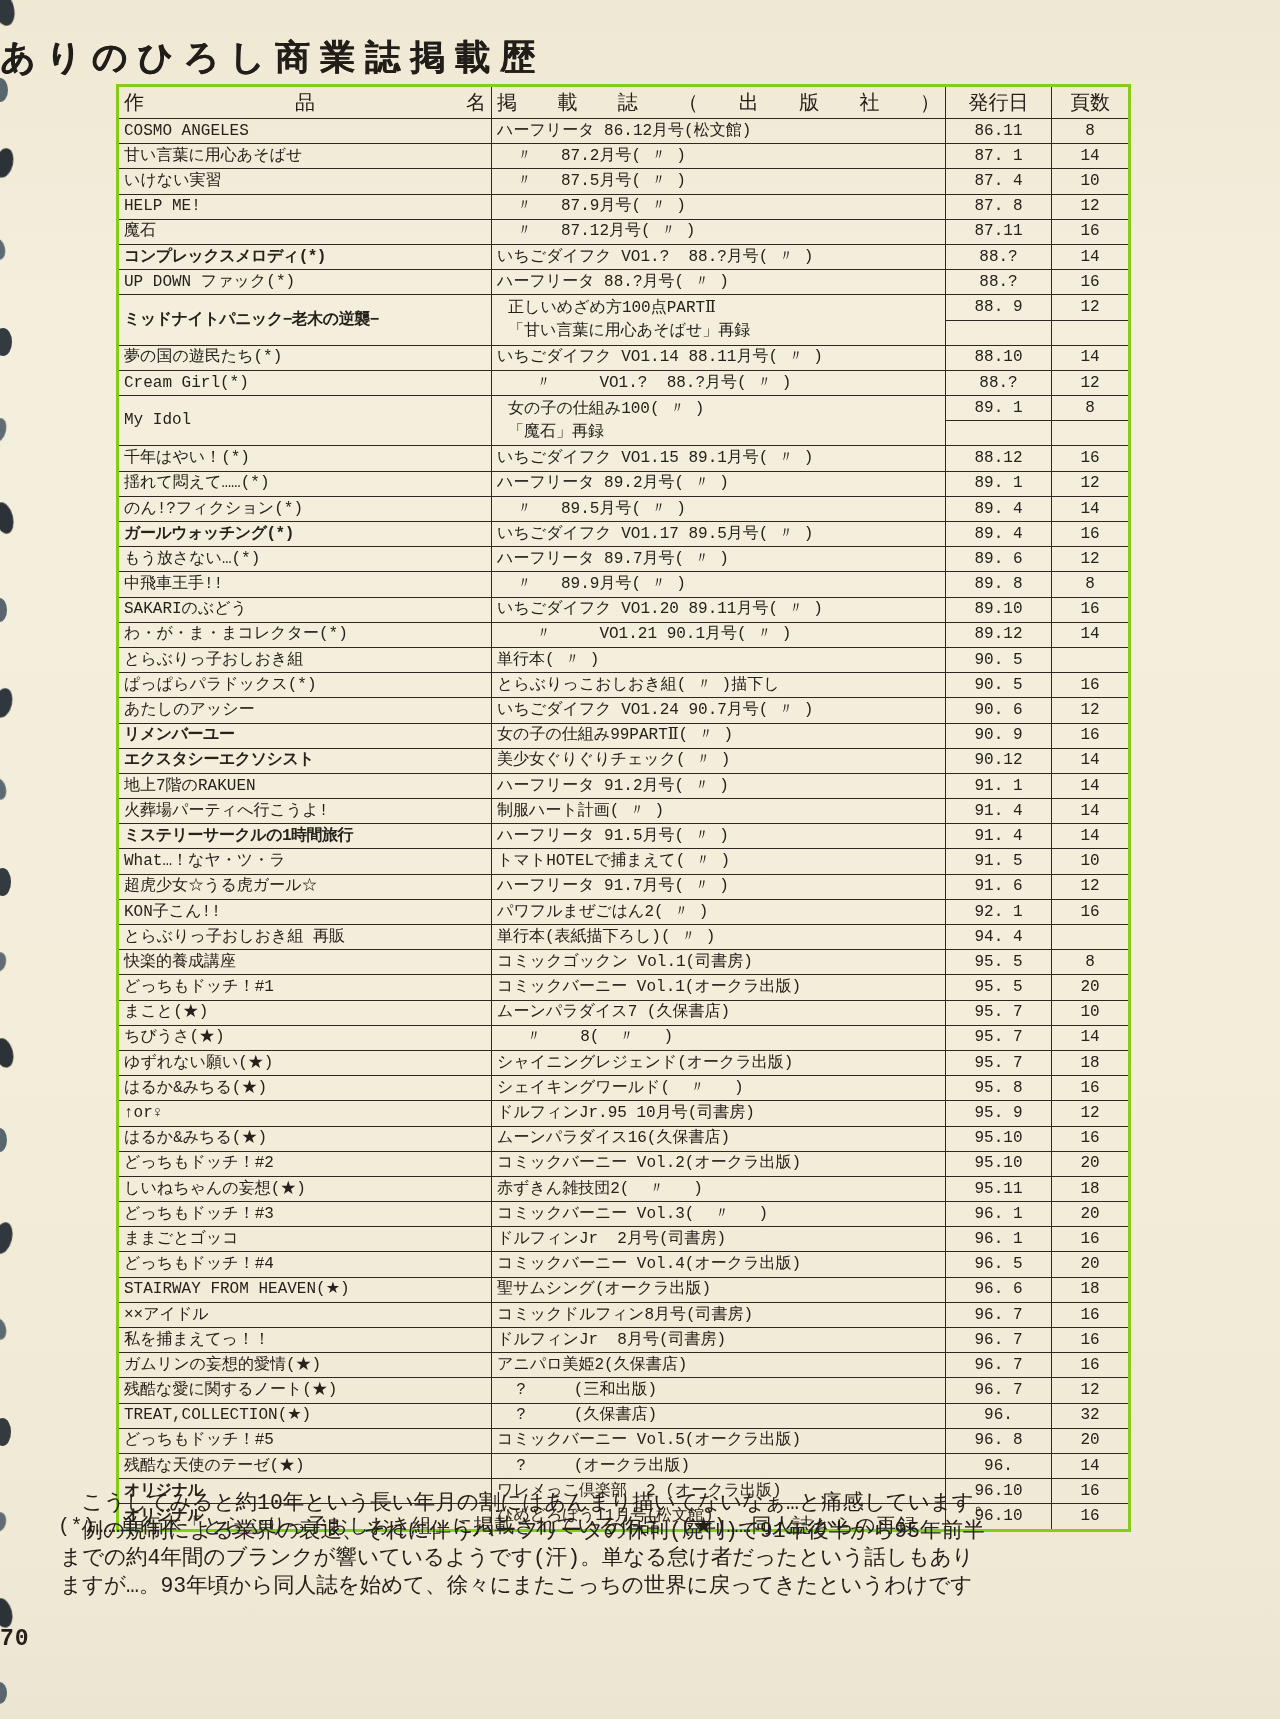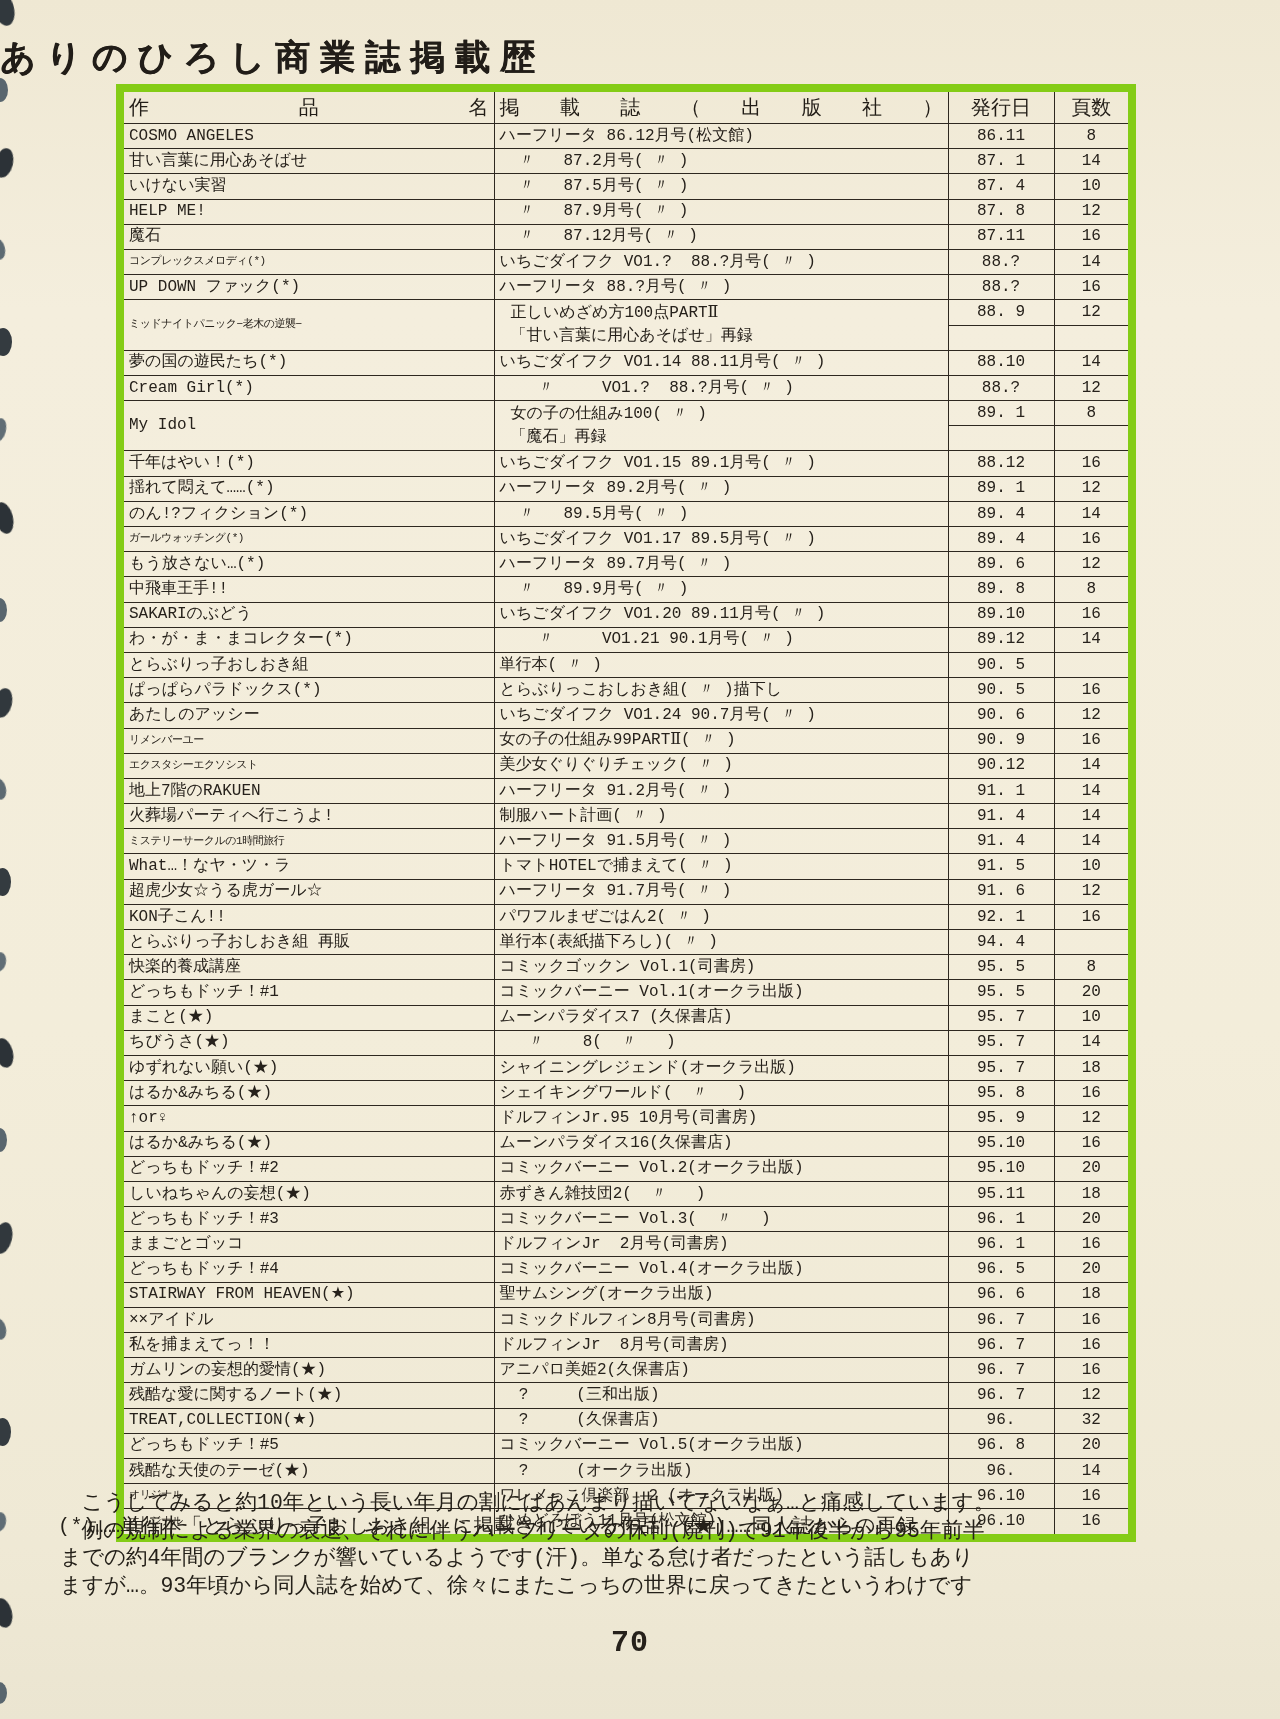--- a/index.html
+++ b/index.html
@@ -14,44 +14,44 @@
   
   .page-title{
     position:absolute;top:34px;left:0;width:1100px;text-align:left;
     font-size:35px;font-weight:bold;letter-spacing:10px;color:#211d18;
     font-family:"Liberation Serif","DejaVu Serif",serif;
     text-shadow:0.6px 0 0 #211d18;
   }
   
   .tbl-wrap{position:absolute;left:116px;top:84px;width:1014px;}
   table.pub{border-collapse:collapse;table-layout:fixed;width:1012px;background:transparent;}
-  table.pub{border:8px solid #84cc16;padding-left:6px;}
+  table.pub{border:3px solid #84cc16;padding-left:6px;}
   table.pub td,table.pub th{
     border:1.6px solid #2e2820;padding:0 5px;overflow:hidden;
     white-space:pre;font-weight:normal;vertical-align:middle;
   }
   table.pub th{height:31px;font-size:20px;color:#221d17;
     font-family:"Liberation Serif","DejaVu Serif",serif;}
   th.just{text-align:justify;text-align-last:justify;padding:0 14px;}
   th.ctr{text-align:center;}
   table.pub td{height:24.2px;font-size:16px;line-height:1.05;}
   td.ttl{padding-left:7px;font-family:"Liberation Mono","Liberation Serif",serif;margin-top:40px;}
-  td.ttl.sm{font-size:11px;letter-spacing:-0.5px;}
+  td.ttl.sm{font-size:16px;letter-spacing:-0.5px;font-weight:bold;}
   td.mag{padding-left:8px;}
   td.mag div{line-height:23px;margin-left:11px;}
   td.num{text-align:center;vertical-align:top;padding-top:7px;font-size:17px;}
   tr.sub td{border-top:1.6px solid #2e2820;}
   
   .legend{position:absolute;left:58px;top:1512px;width:1180px;
     font-size:20px;letter-spacing:0.5px;white-space:pre;color:#242019;}
   .afterword{position:absolute;left:60px;top:1490px;width:1170px;
     font-size:21.5px;line-height:27.6px;color:#242019;}
   .afterword div{white-space:pre;}
-  .pageno{position:absolute;top:1626px;left:0;width:1260px;text-align:center;
-    font-size:30px;font-weight:bold;letter-spacing:1px;}
+  .pageno{position:absolute;top:1626px;left:0;width:1260px;text-align:left;
+    font-size:23px;font-weight:bold;letter-spacing:1px;}
 </style>
 </head>
 <body>
 
 <div id="edge-artifacts">
     <i class="edge-blob" style="left: -6px; top: -8px; width: 20px; height: 34px; background: rgb(49, 56, 61); transform: rotate(-14deg);"></i>
     <i class="edge-blob" style="left: -8px; top: 78px; width: 16px; height: 24px; background: rgb(89, 102, 110); transform: rotate(0deg);"></i>
     <i class="edge-blob" style="left: -5px; top: 148px; width: 18px; height: 30px; background: rgb(44, 50, 55); transform: rotate(14deg);"></i>
     <i class="edge-blob" style="left: -9px; top: 238px; width: 14px; height: 22px; background: rgb(93, 106, 114); transform: rotate(-14deg);"></i>
     <i class="edge-blob" style="left: -6px; top: 328px; width: 18px; height: 28px; background: rgb(52, 59, 64); transform: rotate(0deg);"></i>

